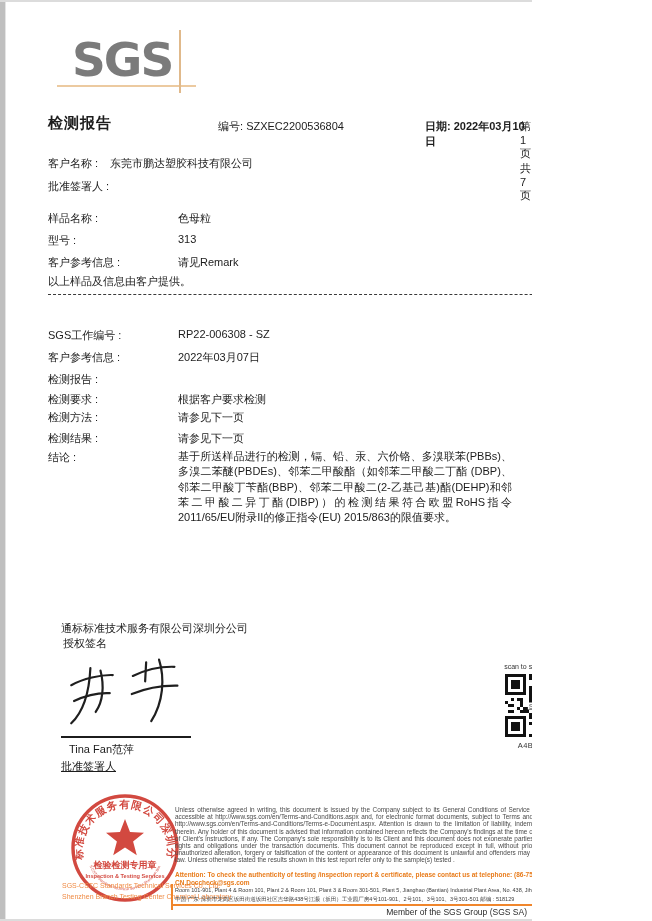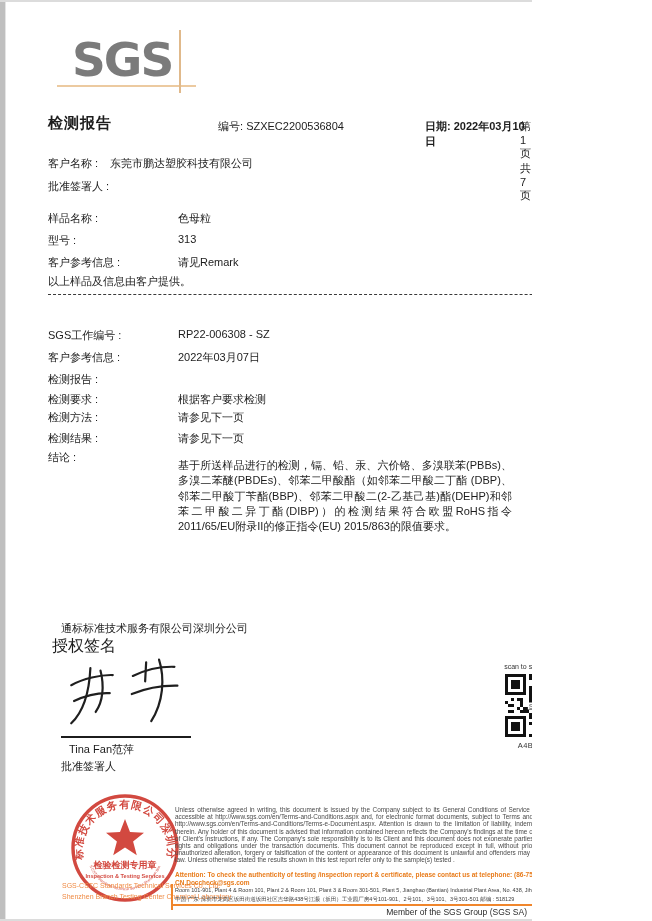--- a/index.html
+++ b/index.html
@@ -24,29 +24,29 @@
   .hdr-no{left:218px;} .hdr-date{left:425px;font-weight:bold;} .hdr-page{left:520px;}
 
   .row-label{font-size:11px;color:#1c1c1c;}
   .row-value{font-size:11px;color:#1c1c1c;}
   .lab{left:48px;} 
   .val-client{left:110px;}
   .val-wide{left:178px;}
 
   .dashed-sep{left:48px;top:294px;width:600px;border-top:1px dashed #3a3a3a;height:0;}
 
-  .conclusion{left:178px;top:449px;width:334px;font-size:11px;line-height:15.3px;color:#1c1c1c;text-align:justify;margin-top:9px;}
+  .conclusion{left:178px;top:449px;width:334px;font-size:11px;line-height:15.3px;color:#1c1c1c;text-align:justify;}
 
   
   .sig-company{left:61px;top:621px;font-size:11px;color:#1c1c1c;}
-  .sig-auth{left:52px;top:636px;font-size:16px;color:#1c1c1c;}
+  .sig-auth{left:63px;top:636px;font-size:11px;color:#1c1c1c;}
   .sig-svg{left:58px;top:658px;}
   .sig-line{left:61px;top:736px;width:130px;height:2px;background:#1c1c1c;}
   .sig-name{left:69px;top:742px;font-size:11px;color:#1c1c1c;}
-  .sig-role{left:61px;top:759px;font-size:11px;color:#1c1c1c;}
+  .sig-role{left:61px;top:759px;font-size:11px;color:#1c1c1c;text-decoration:underline;}
 
   
   .qr-caption{left:500px;top:663px;width:76px;text-align:center;font-size:7px;color:#333;}
   .qr-box{left:504px;top:673px;width:66px;height:66px;}
   .qr-center{position:absolute;left:50%;top:50%;transform:translate(-50%,-50%);background:#fff;padding:0 1px;font-size:7px;font-weight:700;color:#8a8a8a;letter-spacing:0.5px;}
   .qr-code-text{left:500px;top:741px;width:76px;text-align:center;font-size:7.5px;color:#333;letter-spacing:0.5px;}
 
   
   .stamp-svg{left:66px;top:791px;opacity:0.92;}
   .co-orange{color:#ef8b45;font-size:7px;line-height:8px;}

